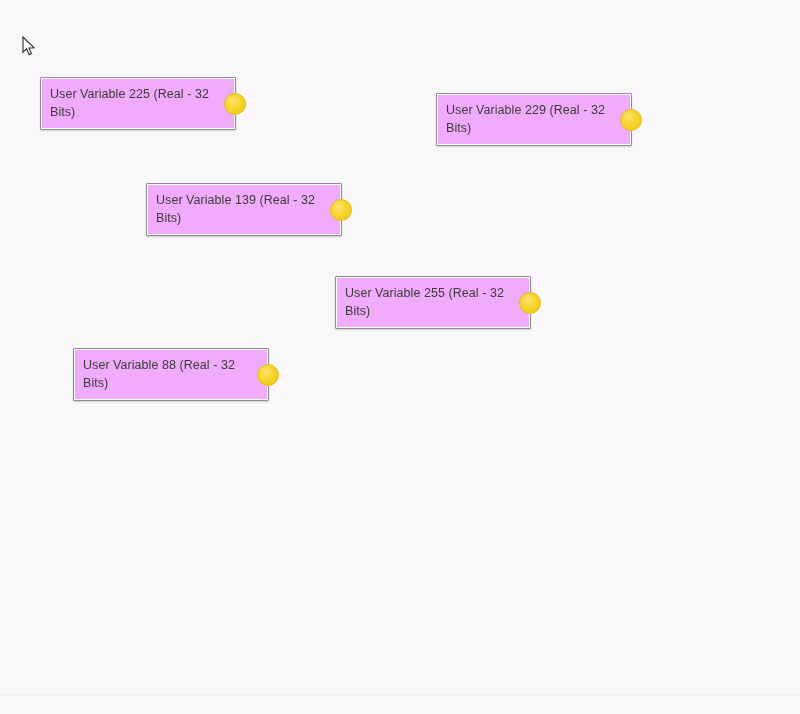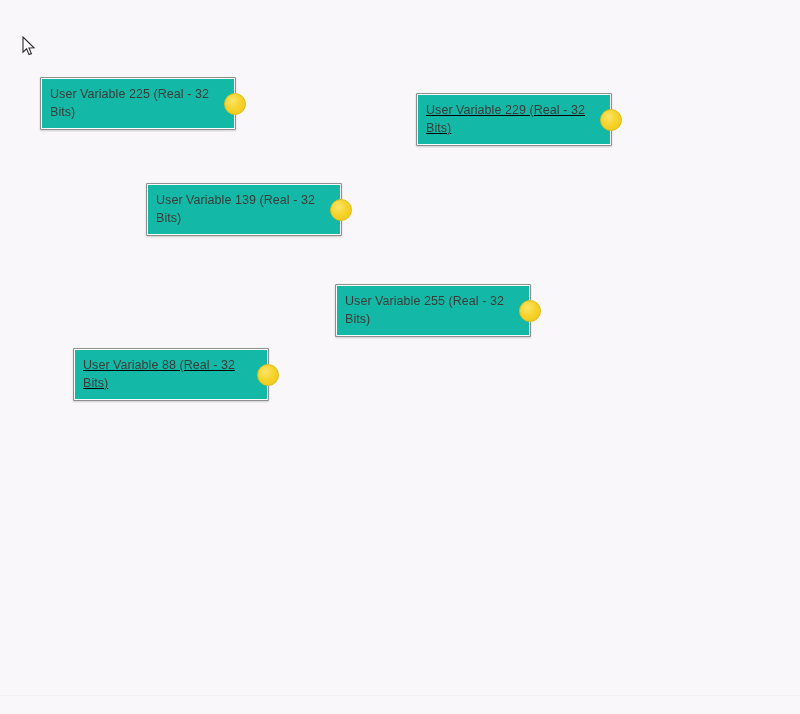--- a/index.html
+++ b/index.html
@@ -34,21 +34,21 @@
     height: 1px;
     background: #f3f0f5;
   }
 
   
   .node {
     position: absolute;
     box-sizing: border-box;
     width: 196px;
     min-height: 50px;
-    background: #14b8a6;
+    background: #f0abfc;
     border: 1px solid #8f8f8f;
     box-shadow:
       inset 0 0 0 1px #ffffff,
       0 1px 2px rgba(0,0,0,0.18);
     border-radius: 1px;
     display: flex;
     align-items: flex-start;
     z-index: 2;
   }
 
@@ -95,36 +95,36 @@
 
 <div id="canvas">
 
   <div class="canvas-bottom-rule"></div>
 
   <div class="node" style="left:40px; top:77px;">
     <span class="node-label">User Variable 225 (Real - 32 Bits)</span>
     <span class="node-connector"></span>
   </div>
 
-  <div class="node" style="left:416px; top:93px;text-decoration:underline;">
+  <div class="node" style="left:436px; top:93px;">
     <span class="node-label">User Variable 229 (Real - 32 Bits)</span>
     <span class="node-connector"></span>
   </div>
 
   <div class="node" style="left:146px; top:183px;justify-content:flex-end;">
     <span class="node-label">User Variable 139 (Real - 32 Bits)</span>
     <span class="node-connector"></span>
   </div>
 
-  <div class="node" style="left:335px; top:284px;">
+  <div class="node" style="left:335px; top:276px;">
     <span class="node-label">User Variable 255 (Real - 32 Bits)</span>
     <span class="node-connector"></span>
   </div>
 
-  <div class="node" style="left:73px; top:348px;text-decoration:underline;">
+  <div class="node" style="left:73px; top:348px;">
     <span class="node-label">User Variable 88 (Real - 32 Bits)</span>
     <span class="node-connector"></span>
   </div>
 
   <div class="cursor">
     <svg width="14" height="21" viewBox="0 0 14 21" xmlns="http://www.w3.org/2000/svg">
       <path d="M1,1 L1,16.2 L4.6,12.8 L7.0,18.6 L9.4,17.6 L7.0,12.0 L12.0,11.8 Z" fill="#ffffff" stroke="#2b2b2b" stroke-width="1.1" stroke-linejoin="miter"></path>
     </svg>
   </div>
 

